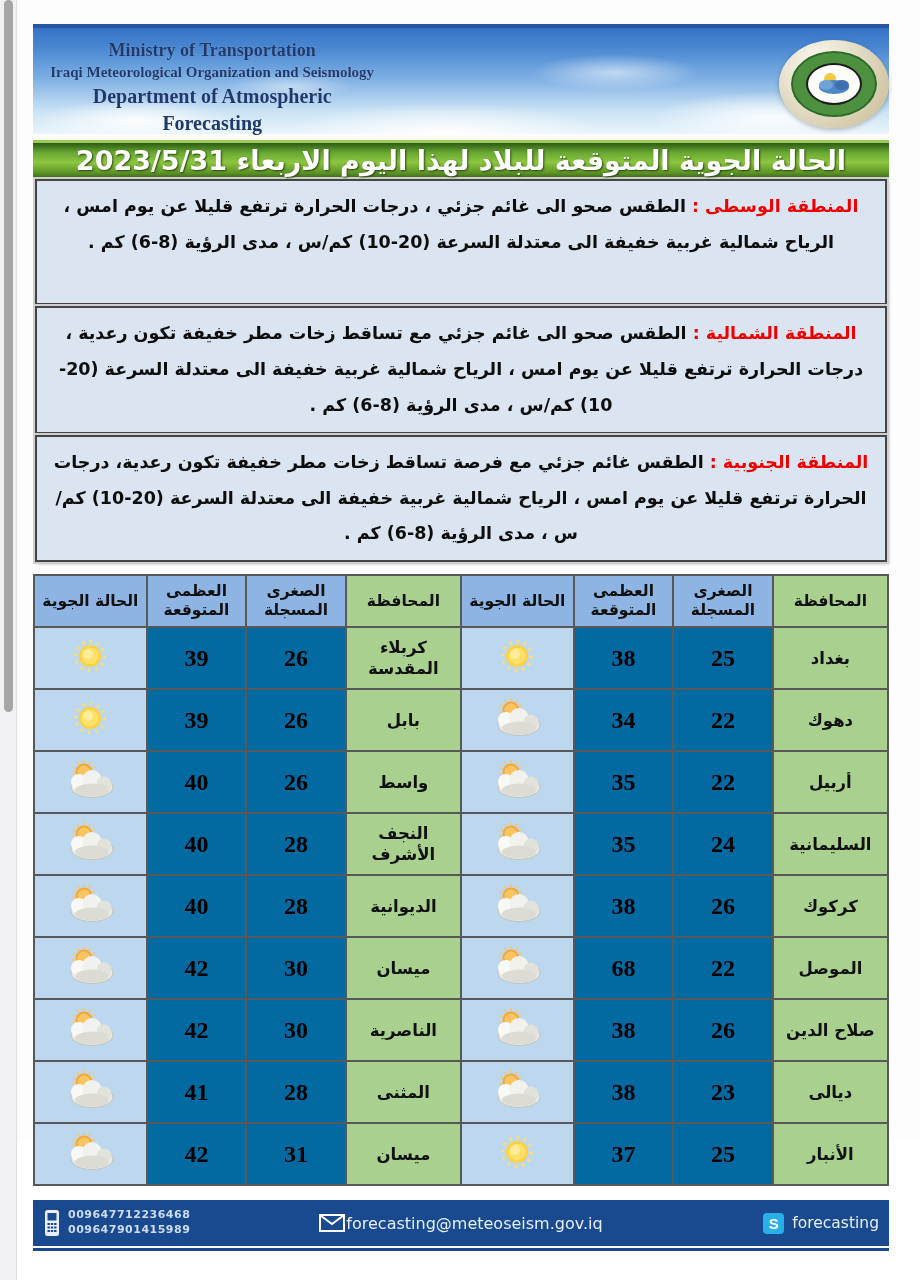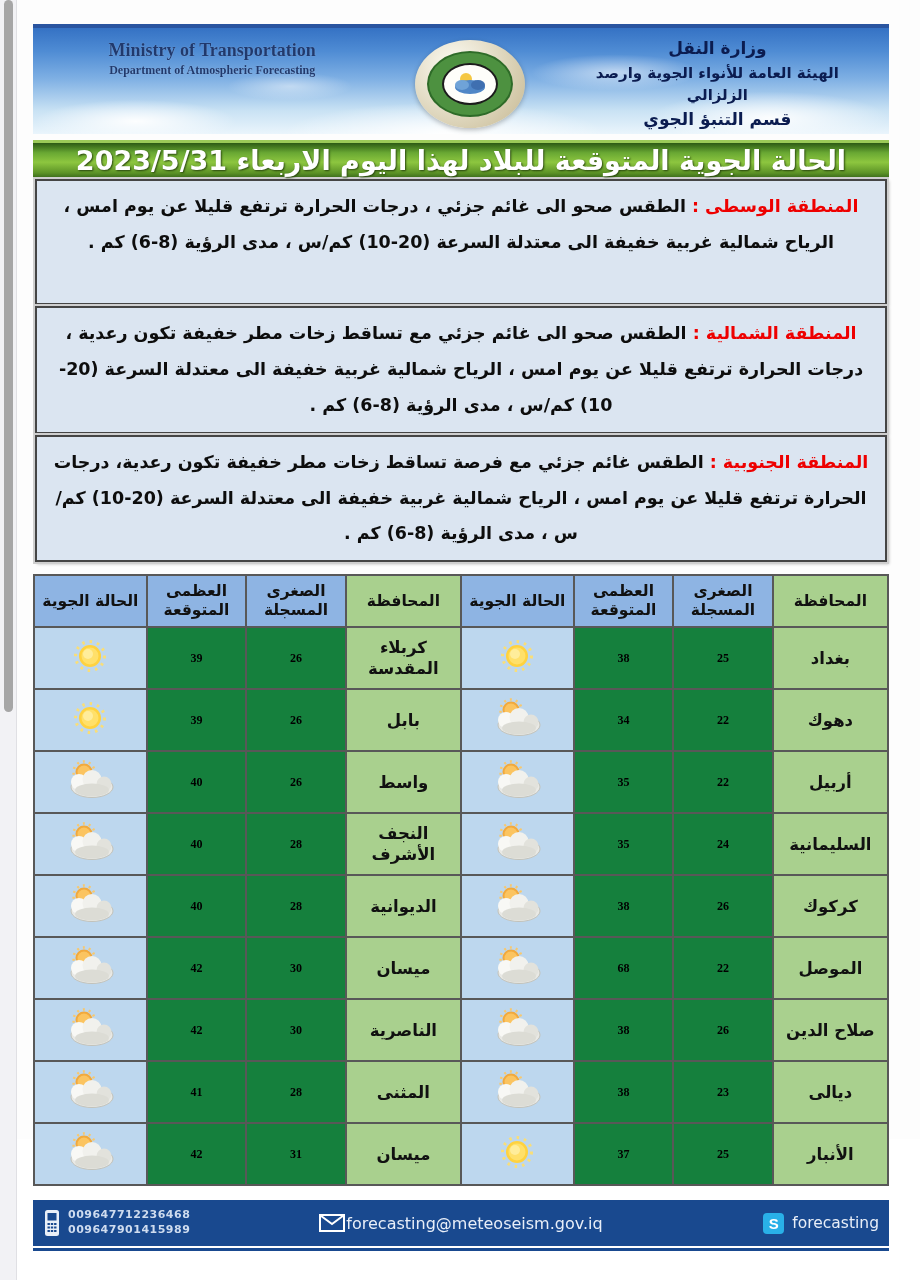--- a/index.html
+++ b/index.html
@@ -23,21 +23,21 @@
       radial-gradient(ellipse 170px 38px at 86% 85%, rgba(255,255,255,.92), rgba(255,255,255,0) 70%),
       radial-gradient(ellipse 120px 26px at 68% 42%, rgba(255,255,255,.55), rgba(255,255,255,0) 70%),
       radial-gradient(ellipse 90px 20px at 30% 55%, rgba(255,255,255,.45), rgba(255,255,255,0) 70%),
       linear-gradient(180deg,#3572c4 0%, #4f8cd4 22%, #7fb0e4 48%, #c9e2f4 78%, #eaf5fc 100%);
     display:flex; align-items:flex-start; justify-content:space-between; }
   .banner-en { width:40%; padding:10px 0 0 16px; color:#20396d; text-align:center;
                font-family:"Liberation Serif", serif; font-weight:bold; line-height:1.35;
                text-shadow:0 0 1px rgba(255,255,255,.4); }
   .banner-en .l1 { font-size:18px; }
   .banner-en .l2 { font-size:15px; }
-  .banner-en .l3 { font-size:12px; }
+  .banner-en .l3 { font-size:20px; }
   .banner-ar { width:38%; padding:8px 18px 0 0; color:#0b1c50; text-align:center;
                font-weight:bold; line-height:1.5; direction:rtl; }
   .banner-ar .l1 { font-size:17px; }
   .banner-ar .l2 { font-size:15px; }
   .banner-ar .l3 { font-size:17px; }
   .logo { margin-top:12px; width:110px; height:88px; border-radius:50%;
           background:radial-gradient(circle at 35% 30%, #fdfcf4, #cdc19e 85%);
           box-shadow:0 2px 5px rgba(0,0,0,.25); display:flex; align-items:center; justify-content:center; flex:0 0 auto; }
   .logo-ring { width:86px; height:66px; border-radius:50%; background:#4d9140;
                border:2px solid #2e6b28; display:flex; align-items:center; justify-content:center; }
@@ -63,21 +63,21 @@
   
   table.forecast { margin-top:12px; width:100%; border-collapse:collapse; direction:rtl; table-layout:fixed; }
   table.forecast th, table.forecast td { border:2px solid #585858; text-align:center; vertical-align:middle; }
   table.forecast th { height:52px; font-size:15.5px; font-weight:bold; color:#111; white-space:pre-line; line-height:1.25; }
   table.forecast td { height:62px; }
   .col-city  { width:13.2%; }
   .col-num   { width:11.4%; }
   .col-state { width:12.9%; }
   th.city, td.city   { background:#a9d08e; }
   th.num, th.state   { background:#8eb4e3; }
-  td.num   { background:#15803d; font-family:"Liberation Serif", serif; font-weight:bold; font-size:12px; color:#000; }
+  td.num   { background:#0369a1; font-family:"Liberation Serif", serif; font-weight:bold; font-size:24px; color:#000; }
   td.state { background:#bdd7ee; }
   td.city  { font-size:16.5px; font-weight:bold; color:#111; line-height:1.3; padding:0 3px; }
 
   
   .footer { margin-top:14px; background:#19498f; }
   .contact-bar { height:46px; display:flex; align-items:center; direction:ltr;
                  color:#e8eef8; padding:0 10px;border-radius:16px; }
   .phone-block { display:flex; align-items:center; gap:7px; width:30%; }
   .phone-nums { font-size:11px; font-weight:bold; line-height:1.35; color:#cfdcef; letter-spacing:.5px; }
   .email-block { display:flex; align-items:center; gap:1px; justify-content:center; width:40%;
@@ -98,38 +98,34 @@
 
   <div class="scrollbar-track">
     <div class="scrollbar-thumb"></div>
   </div>
 
   <div class="page">
 
     <div class="banner">
       <div class="banner-en">
         <div class="l1">Ministry of Transportation</div>
+        <div class="l2">Iraqi Meteorological Organization and Seismology</div>
         <div class="l3">Department of Atmospheric Forecasting</div>
       </div>
       <div class="logo">
         <div class="logo-ring">
           <div class="logo-core">
             <svg width="40" height="26" viewBox="0 0 40 26">
               <circle cx="16" cy="8" r="6" fill="#f5c843"></circle>
               <ellipse cx="20" cy="16" rx="15" ry="7" fill="#4f86c6"></ellipse>
               <ellipse cx="12" cy="14" rx="7" ry="5" fill="#6fa3d8"></ellipse>
               <ellipse cx="28" cy="14" rx="7" ry="5" fill="#3f6fb0"></ellipse>
             </svg>
           </div>
         </div>
-      </div>
-      <div class="banner-ar">
-        <div class="l1">وزارة النقل</div>
-        <div class="l2">الهيئة العامة للأنواء الجوية وارصد الزلزالي</div>
-        <div class="l3">قسم التنبؤ الجوي</div>
       </div>
     </div>
 
     <div class="title-bar">الحالة الجوية المتوقعة للبلاد لهذا اليوم الاربعاء 2023/5/31</div>
 
     <div class="region-box rb1">
       <span class="region-name">المنطقة الوسطى :</span>
       <span>الطقس صحو الى غائم جزئي ، درجات الحرارة ترتفع قليلا عن يوم امس ، الرياح شمالية غربية خفيفة الى  معتدلة السرعة (20-10) كم/س ، مدى الرؤية (8-6) كم .</span>
     </div>
     <div class="region-box rb2">

